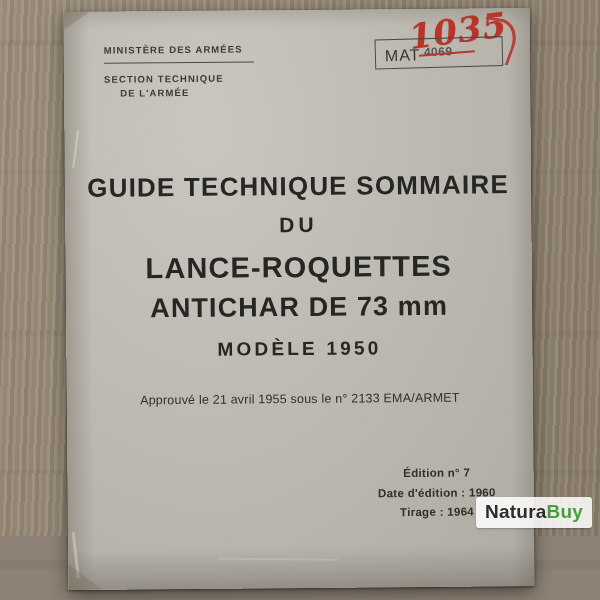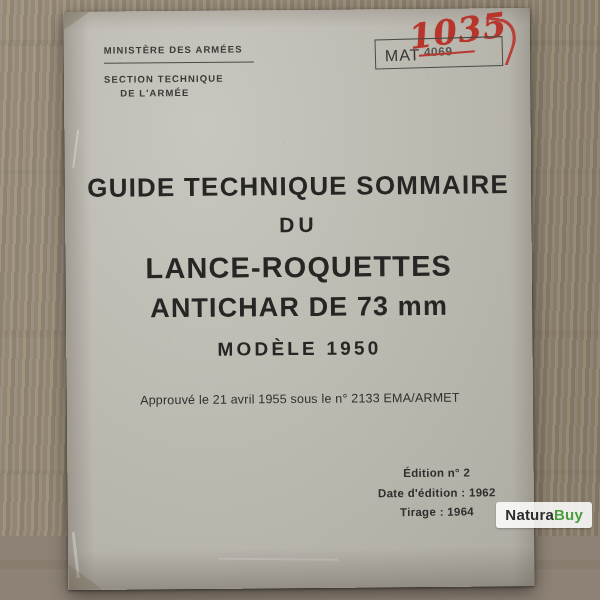--- a/index.html
+++ b/index.html
@@ -277,21 +277,21 @@
 
   
   .watermark {
     position: absolute;
     right: 8px;
     bottom: 8px;
     z-index: 10;
     background: rgba(255,255,255,0.86);
     border-radius: 3px;
     padding: 4px 9px 5px 9px;
-    font-size: 15px;
+    font-size: 19px;
     letter-spacing: .2px;
     color: #2c2c2c;
     font-weight: 700;
     box-shadow: 0 1px 2px rgba(0,0,0,.25);
   }
   .watermark .wm-accent { color: #4a9c3f; }
 </style>
 </head>
 <body>
 
@@ -326,22 +326,22 @@
         <div class="t-main">GUIDE TECHNIQUE SOMMAIRE</div>
         <div class="t-du">DU</div>
         <div class="t-big">LANCE-ROQUETTES</div>
         <div class="t-big2">ANTICHAR DE 73 mm</div>
         <div class="t-model">MODÈLE 1950</div>
       </div>
 
       <div class="approval">Approuvé le 21 avril 1955 sous le n° 2133 EMA/ARMET</div>
 
       <div class="edition-block">
-        <div class="ed-line">Édition n° 2</div>
-        <div class="ed-line">Date d'édition : 1962</div>
+        <div class="ed-line">Édition n° 7</div>
+        <div class="ed-line">Date d'édition : 1960</div>
         <div class="ed-line">Tirage : 1964</div>
       </div>
 
     </div>
 
     <div class="crease crease-a"></div>
     <div class="crease crease-b"></div>
     <div class="crease crease-c"></div>
     <div class="corner-wear cw-tl"></div>
     <div class="corner-wear cw-bl"></div>

